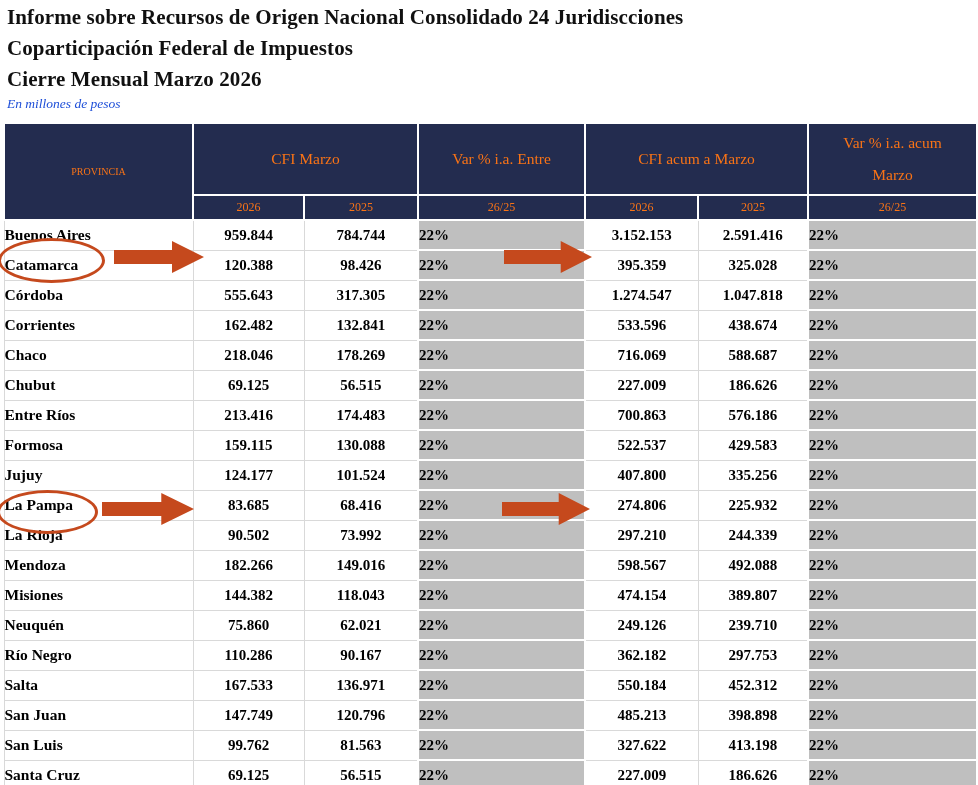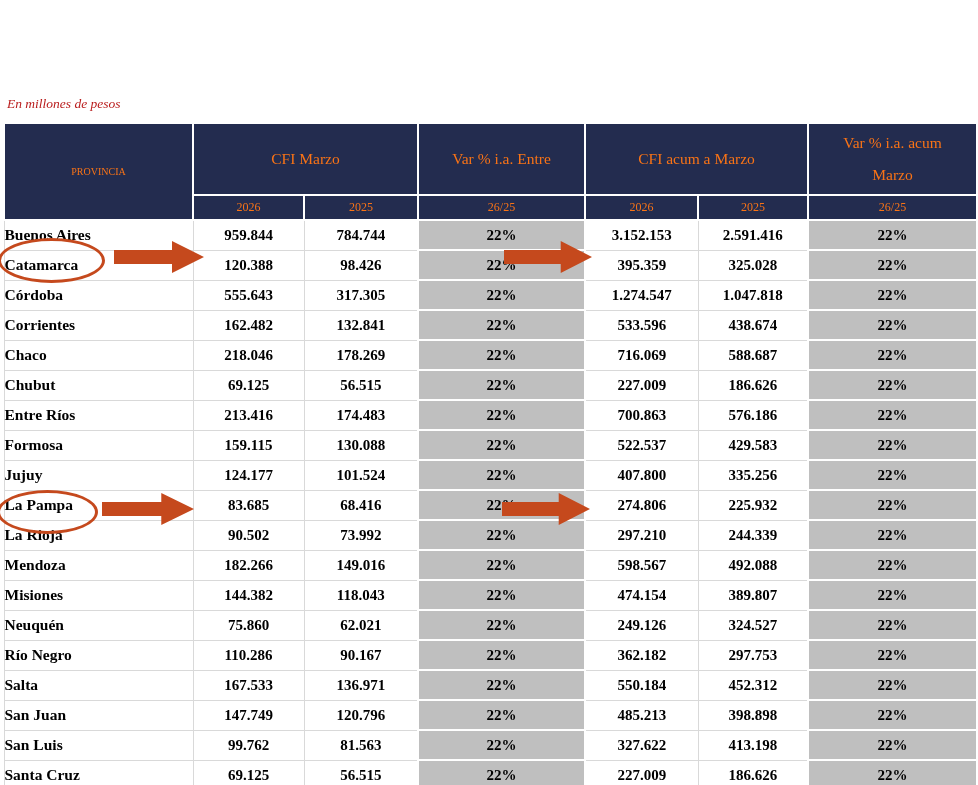--- a/index.html
+++ b/index.html
@@ -8,21 +8,21 @@
     font-family:"Liberation Serif","DejaVu Serif",serif;
     position:relative;
   }
   .page{position:relative;width:978px;height:785px;overflow:hidden;}
 
   
   .title-line{position:absolute;left:7px;font-weight:700;color:#101010;
               font-size:21px;white-space:nowrap;letter-spacing:0.1px;}
   #t1{top:5px;} #t2{top:36px;} #t3{top:67px;}
   .subtitle{position:absolute;left:7px;top:96px;font-style:italic;
-            font-size:13.5px;color:#b91c1c;}
+            font-size:13.5px;color:#1d4ed8;}
 
   
   table.report{
     position:absolute;left:3px;top:122px;width:973px;
     border-collapse:collapse;table-layout:fixed;
   }
   thead th{
     background:#232C4F;color:#f97316;font-weight:400;
     border:2px solid #ffffff;text-align:center;vertical-align:middle;
     font-size:15.5px;padding:0;
@@ -34,21 +34,21 @@
 
   tbody td{
     height:28px;vertical-align:middle;font-weight:700;color:#000;
     font-size:15px;padding:0;background:#ffffff;
     border-right:1px solid #D9D9D9;border-bottom:1px solid #D9D9D9;
   }
   td.prov{text-align:left;font-size:15.5px;
           border-left:1px solid #D9D9D9;}
   td.num{text-align:center;}
   td.pct{
-    text-align:center;background:#BFBFBF;
+    text-align:left;background:#BFBFBF;
     border-left:2px solid #ffffff;border-right:2px solid #ffffff;
     border-bottom:2px solid #ffffff;
   }
 
   
   .ellipse{
     position:absolute;border:3px solid #C5491D;border-radius:50%;
     background:transparent;pointer-events:none;
   }
   #ellipse-catamarca{left:-2px;top:238px;width:101px;height:39px;}
@@ -57,20 +57,23 @@
   #arrow-catamarca-left{left:114px;top:240px;}
   #arrow-catamarca-mid{left:504px;top:240px;}
   #arrow-larioja-left{left:102px;top:492px;}
   #arrow-larioja-mid{left:502px;top:492px;}
 </style>
 </head>
 <body>
 
 <div class="page">
 
+  <div id="t1" class="title-line">Informe sobre Recursos de Origen Nacional Consolidado 24 Juridiscciones</div>
+  <div id="t2" class="title-line">Coparticipación Federal de Impuestos</div>
+  <div id="t3" class="title-line">Cierre Mensual Marzo 2026</div>
   <div class="subtitle">En millones de pesos</div>
 
   <table class="report">
     <colgroup>
       <col style="width:189px">
         <col style="width:111px">
         <col style="width:114px">
       <col style="width:167px">
         <col style="width:113px">
         <col style="width:110px">
@@ -210,21 +213,21 @@
           <td class="num">474.154</td>
           <td class="num">389.807</td>
           <td class="pct">22%</td>
         </tr>
         <tr>
           <td class="prov">Neuquén</td>
           <td class="num">75.860</td>
           <td class="num">62.021</td>
           <td class="pct">22%</td>
           <td class="num">249.126</td>
-          <td class="num">324.527</td>
+          <td class="num">239.710</td>
           <td class="pct">22%</td>
         </tr>
         <tr>
           <td class="prov">Río Negro</td>
           <td class="num">110.286</td>
           <td class="num">90.167</td>
           <td class="pct">22%</td>
           <td class="num">362.182</td>
           <td class="num">297.753</td>
           <td class="pct">22%</td>

